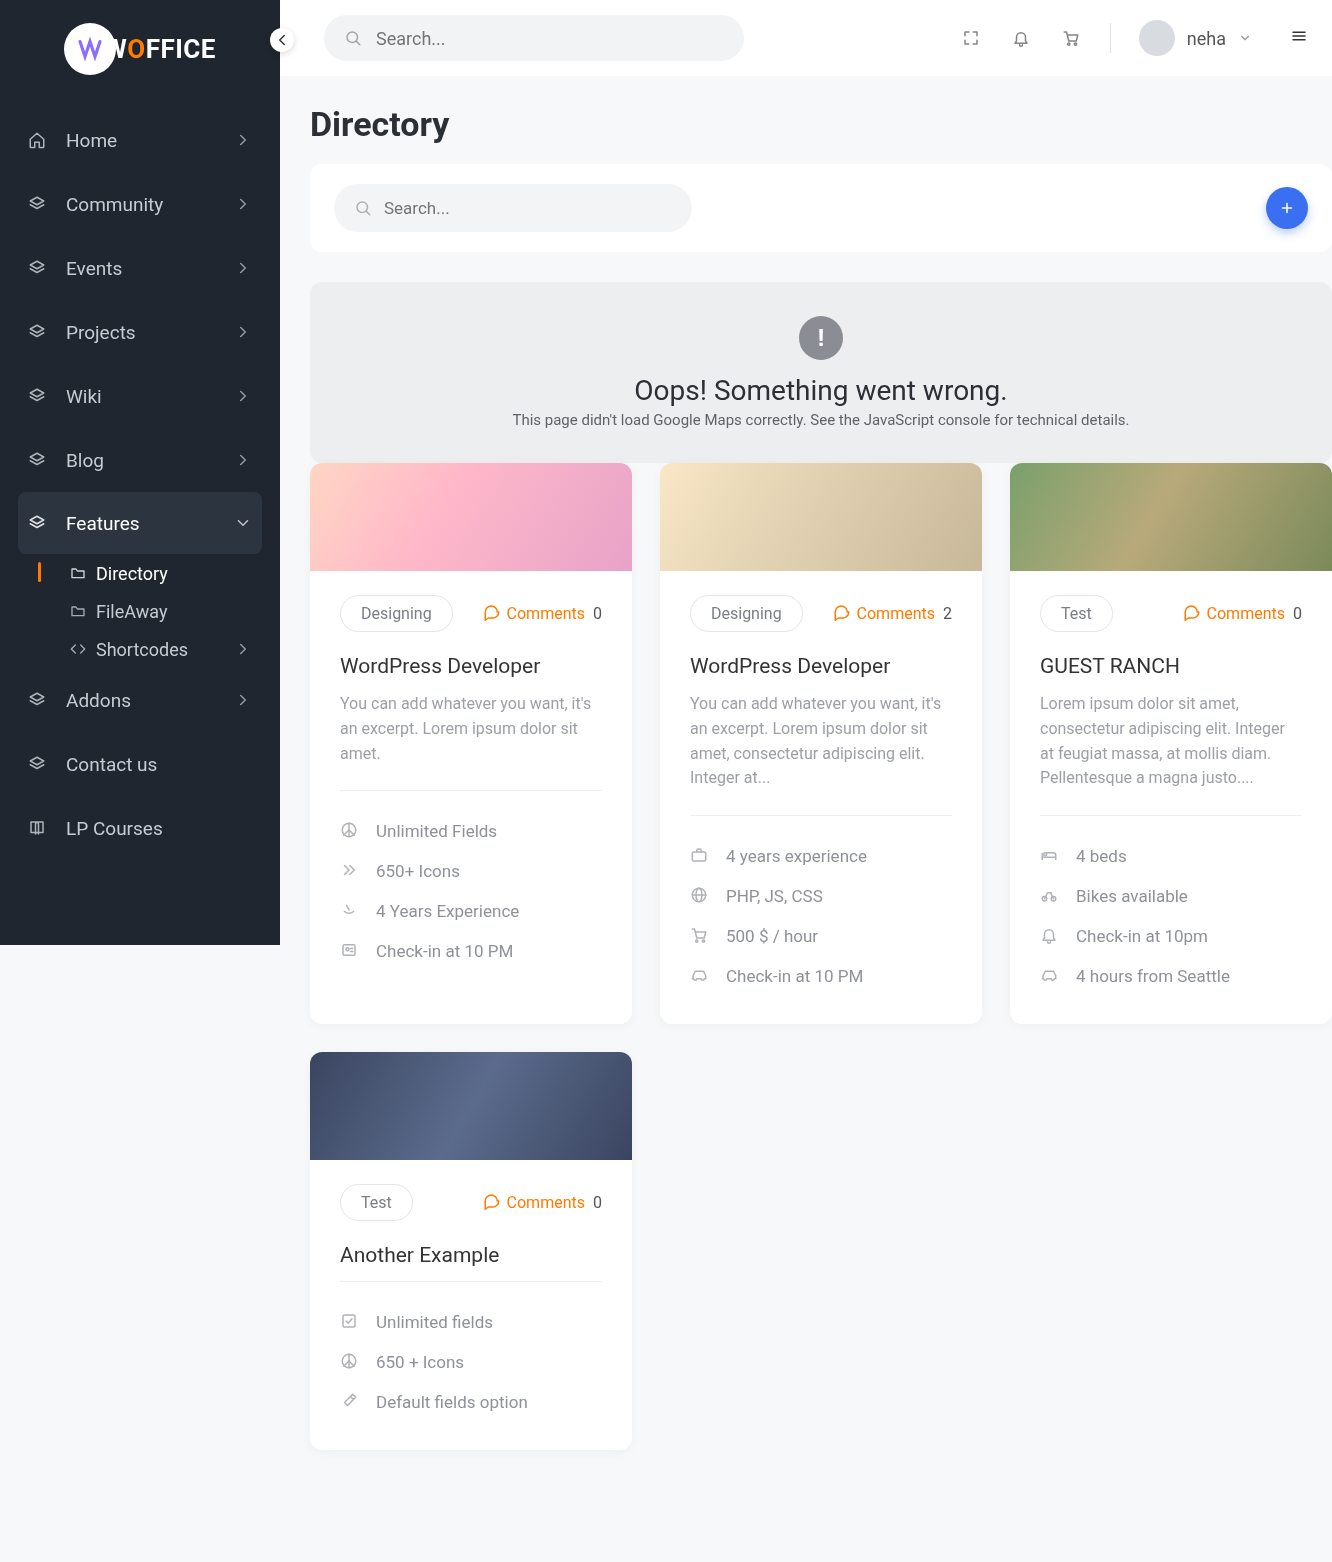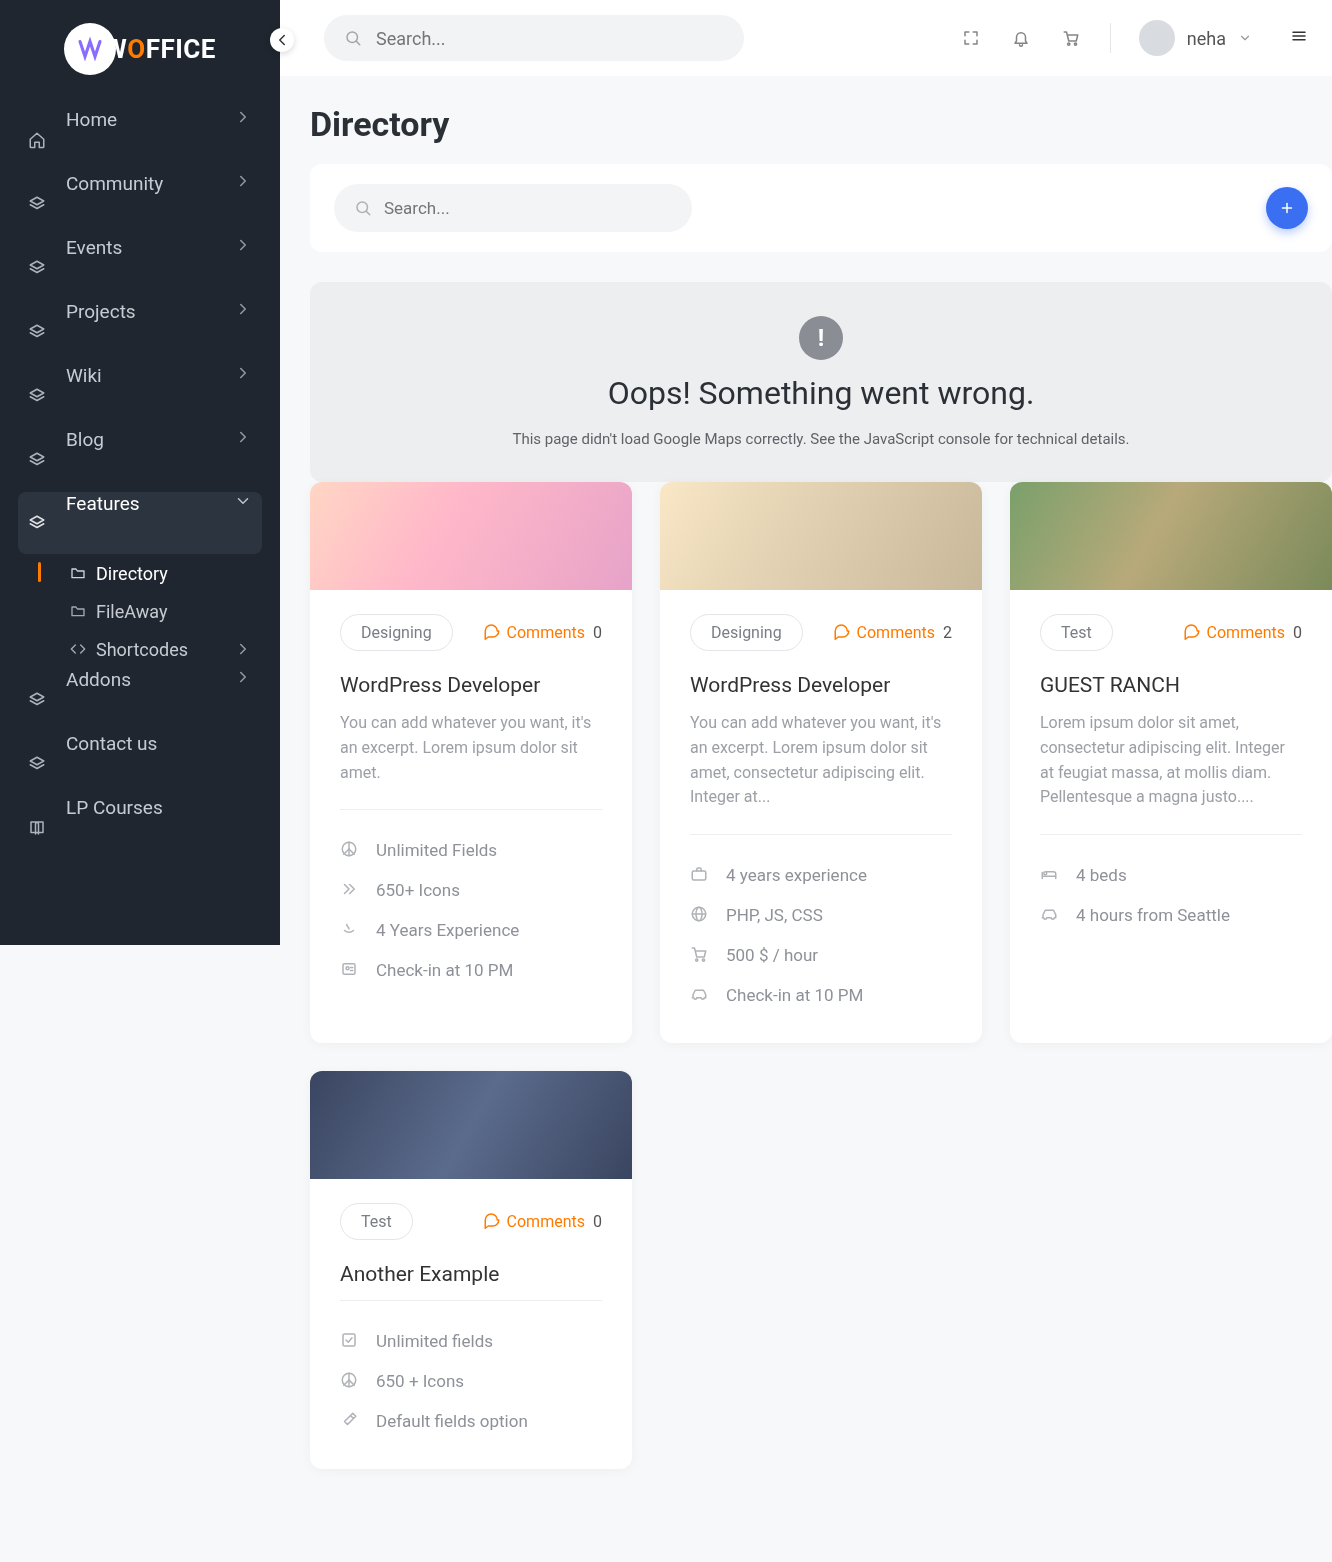--- a/index.html
+++ b/index.html
@@ -5,21 +5,21 @@
 *{box-sizing:border-box;margin:0;padding:0;font-family:-apple-system,BlinkMacSystemFont,"Segoe UI",Roboto,sans-serif}
 body{background:#f7f8fa;color:#333;width:1332px;min-height:1562px;position:relative;overflow:hidden}
 
 .sidebar{position:absolute;left:0;top:0;width:280px;height:945px;background:#1f2630;padding-top:18px}
 .logo{margin:0 auto;display:flex;align-items:center;justify-content:center;width:200px;height:62px}
 .logo-circle{width:52px;height:52px;border-radius:50%;background:#fff;display:flex;align-items:center;justify-content:center;margin-right:-12px;z-index:1;position:relative}
 .logo-circle svg{width:30px;height:30px}
 .logo-text{font-size:26px;font-weight:700;color:#fff;letter-spacing:.5px}
 .logo-text span.o{color:#ff7b00}
 .nav{margin-top:28px}
-.nav-item{display:flex;padding:0 28px;height:64px;color:#c7cbd1;cursor:pointer;position:relative;font-size:19px}
+.nav-item{display:flex;align-items:center;padding:0 28px;height:64px;color:#c7cbd1;cursor:pointer;position:relative;font-size:19px}
 .nav-item.active{background:#2b343f;border-radius:8px;margin:0 18px;padding:0 10px;height:62px;color:#fff}
 .nav-item.active .chev{transform:rotate(90deg)}
 .nav-icon{width:18px;display:flex;align-items:center;justify-content:center;margin-right:20px;opacity:.85}
 .nav-label{flex:1}
 .chev{width:10px;height:10px;opacity:.7;transform:rotate(0deg)}
 .sub-nav{padding-left:70px}
 .sub-item{display:flex;align-items:center;height:38px;color:#c7cbd1;cursor:pointer;font-size:18px;position:relative}
 .sub-item.sel{color:#fff}
 .sub-item.sel::before{content:"";position:absolute;left:-32px;top:8px;width:3px;height:20px;background:#ff7b00;border-radius:2px}
 .sub-icon{width:16px;margin-right:10px;display:inline-flex;align-items:center;justify-content:center;opacity:.8}
@@ -43,21 +43,21 @@
 .main{position:absolute;left:280px;top:76px;right:0;padding:28px 0 40px 30px}
 .page-title{font-size:34px;font-weight:700;color:#2b2f36;margin-bottom:20px}
 .toolbar-card{background:#fff;border-radius:12px;padding:20px 24px;display:flex;align-items:center;margin-right:0}
 .tool-search{flex:0 0 358px;height:48px;border-radius:28px;background:#f3f4f6;display:flex;align-items:center;padding:0 20px}
 .tool-search svg{opacity:.35;margin-right:12px}
 .tool-search input{border:none;background:transparent;outline:none;font-size:17px;color:#888;flex:1}
 .add-btn{margin-left:auto;width:42px;height:42px;border-radius:50%;background:#3b6ff1;display:flex;align-items:center;justify-content:center;cursor:pointer;color:#fff;font-size:22px;box-shadow:0 4px 10px rgba(59,111,241,.35)}
 
 .map-err{margin-top:30px;background:#edeef0;border-radius:12px;padding:34px 20px;text-align:center}
 .err-circle{width:44px;height:44px;border-radius:50%;background:#8a8d93;display:inline-flex;align-items:center;justify-content:center;color:#fff;font-size:24px;font-weight:700;margin-bottom:14px}
-.err-head{font-size:32px;color:#2b2f36;margin-bottom:18px}
+.err-head{font-size:28px;color:#2b2f36;margin-bottom:4px}
 .err-sub{font-size:15px;color:#5f6368}
 
 .cards{display:grid;grid-template-columns:repeat(3,1fr);gap:28px;padding-right:0}
 .card{background:#fff;border-radius:12px;overflow:hidden;box-shadow:0 2px 12px rgba(0,0,0,.04)}
 .card-img{height:108px;background:#ccc}
 .img-a{background:linear-gradient(120deg,#ffd6c4 0%,#ffb8c9 40%,#e7a3c8 100%)}
 .img-b{background:linear-gradient(120deg,#f9e7c6 0%,#e3d2b3 40%,#c8b89a 100%)}
 .img-c{background:linear-gradient(120deg,#7aa06b 0%,#b8a97a 45%,#7b8a5a 100%)}
 .img-d{background:linear-gradient(120deg,#3a4560 0%,#5b6b8c 50%,#3a4560 100%)}
 .card-body{padding:24px 30px 28px}
@@ -442,20 +442,39 @@
               <svg class="i" viewBox="0 0 24 24">
                 <path d="M3 18v-8m18 8v-6a3 3 0 00-3-3H9m-6 6h18"></path>
                 <circle cx="7" cy="11" r="2"></circle>
               </svg>
             </span>
             <span>4 beds</span>
           </div>
           <div class="feat-row">
             <span class="feat-icon">
               <svg class="i" viewBox="0 0 24 24">
+                <circle cx="6" cy="17" r="3"></circle>
+                <circle cx="18" cy="17" r="3"></circle>
+                <path d="M6 17l4-8h4l4 8M10 9h5"></path>
+              </svg>
+            </span>
+            <span>Bikes available</span>
+          </div>
+          <div class="feat-row">
+            <span class="feat-icon">
+              <svg class="i" viewBox="0 0 24 24">
+                <path d="M18 16v-5a6 6 0 10-12 0v5l-2 3h16z"></path>
+                <path d="M10 21a2 2 0 004 0"></path>
+              </svg>
+            </span>
+            <span>Check-in at 10pm</span>
+          </div>
+          <div class="feat-row">
+            <span class="feat-icon">
+              <svg class="i" viewBox="0 0 24 24">
                 <path d="M5 17a2 2 0 104 0M15 17a2 2 0 104 0M3 17h2m4 0h6m4 0h2v-4l-3-6H7l-3 6v4"></path>
               </svg>
             </span>
             <span>4 hours from Seattle</span>
           </div>
         </div>
       </div>
       <div class="card">
         <div class="card-img img-d"></div>
         <div class="card-body">

